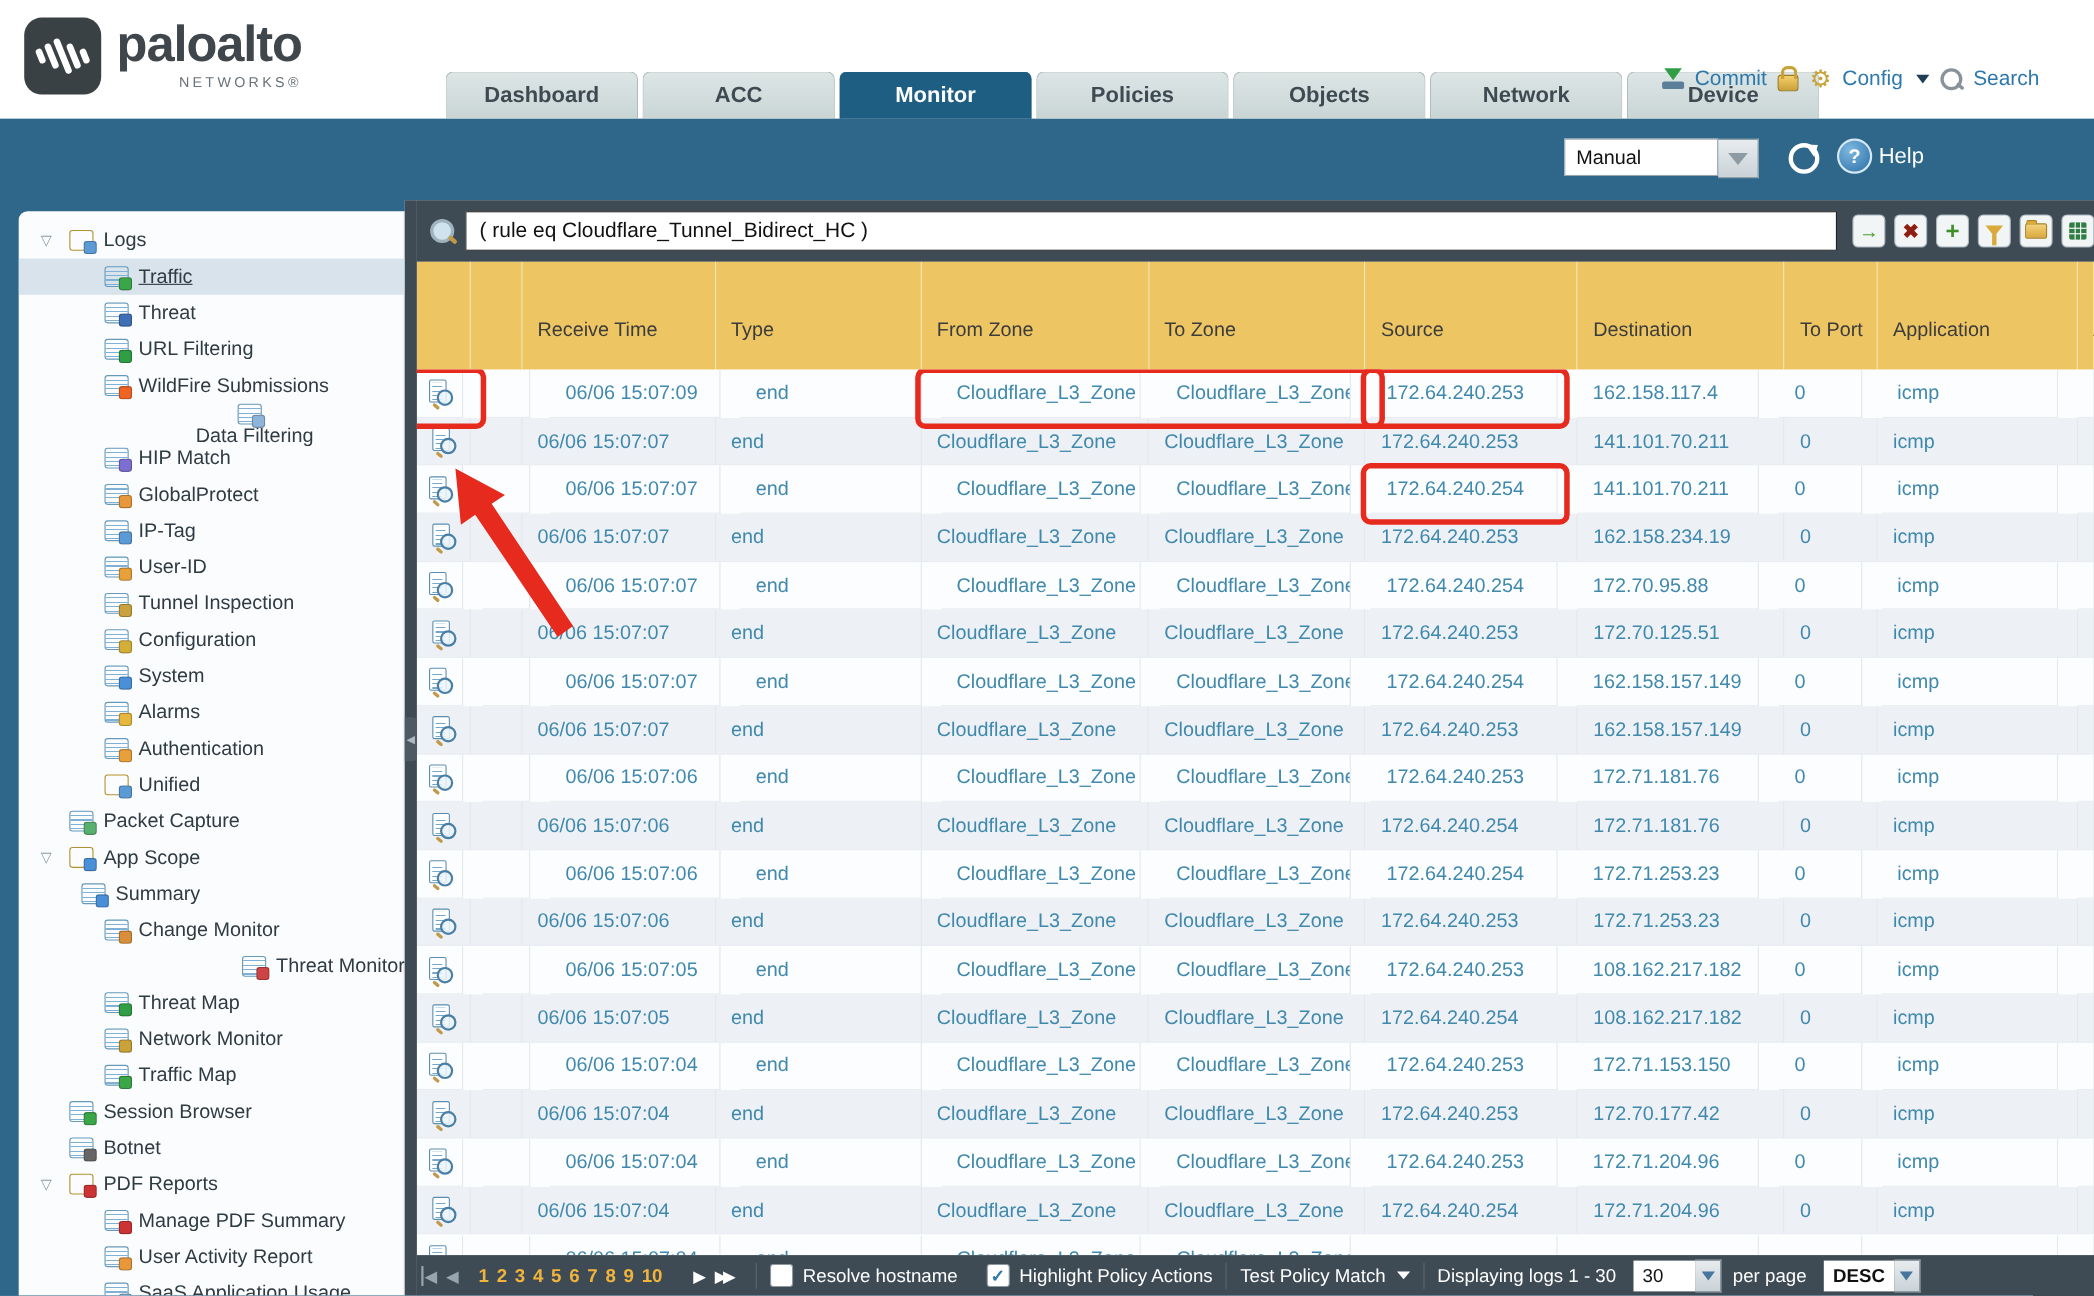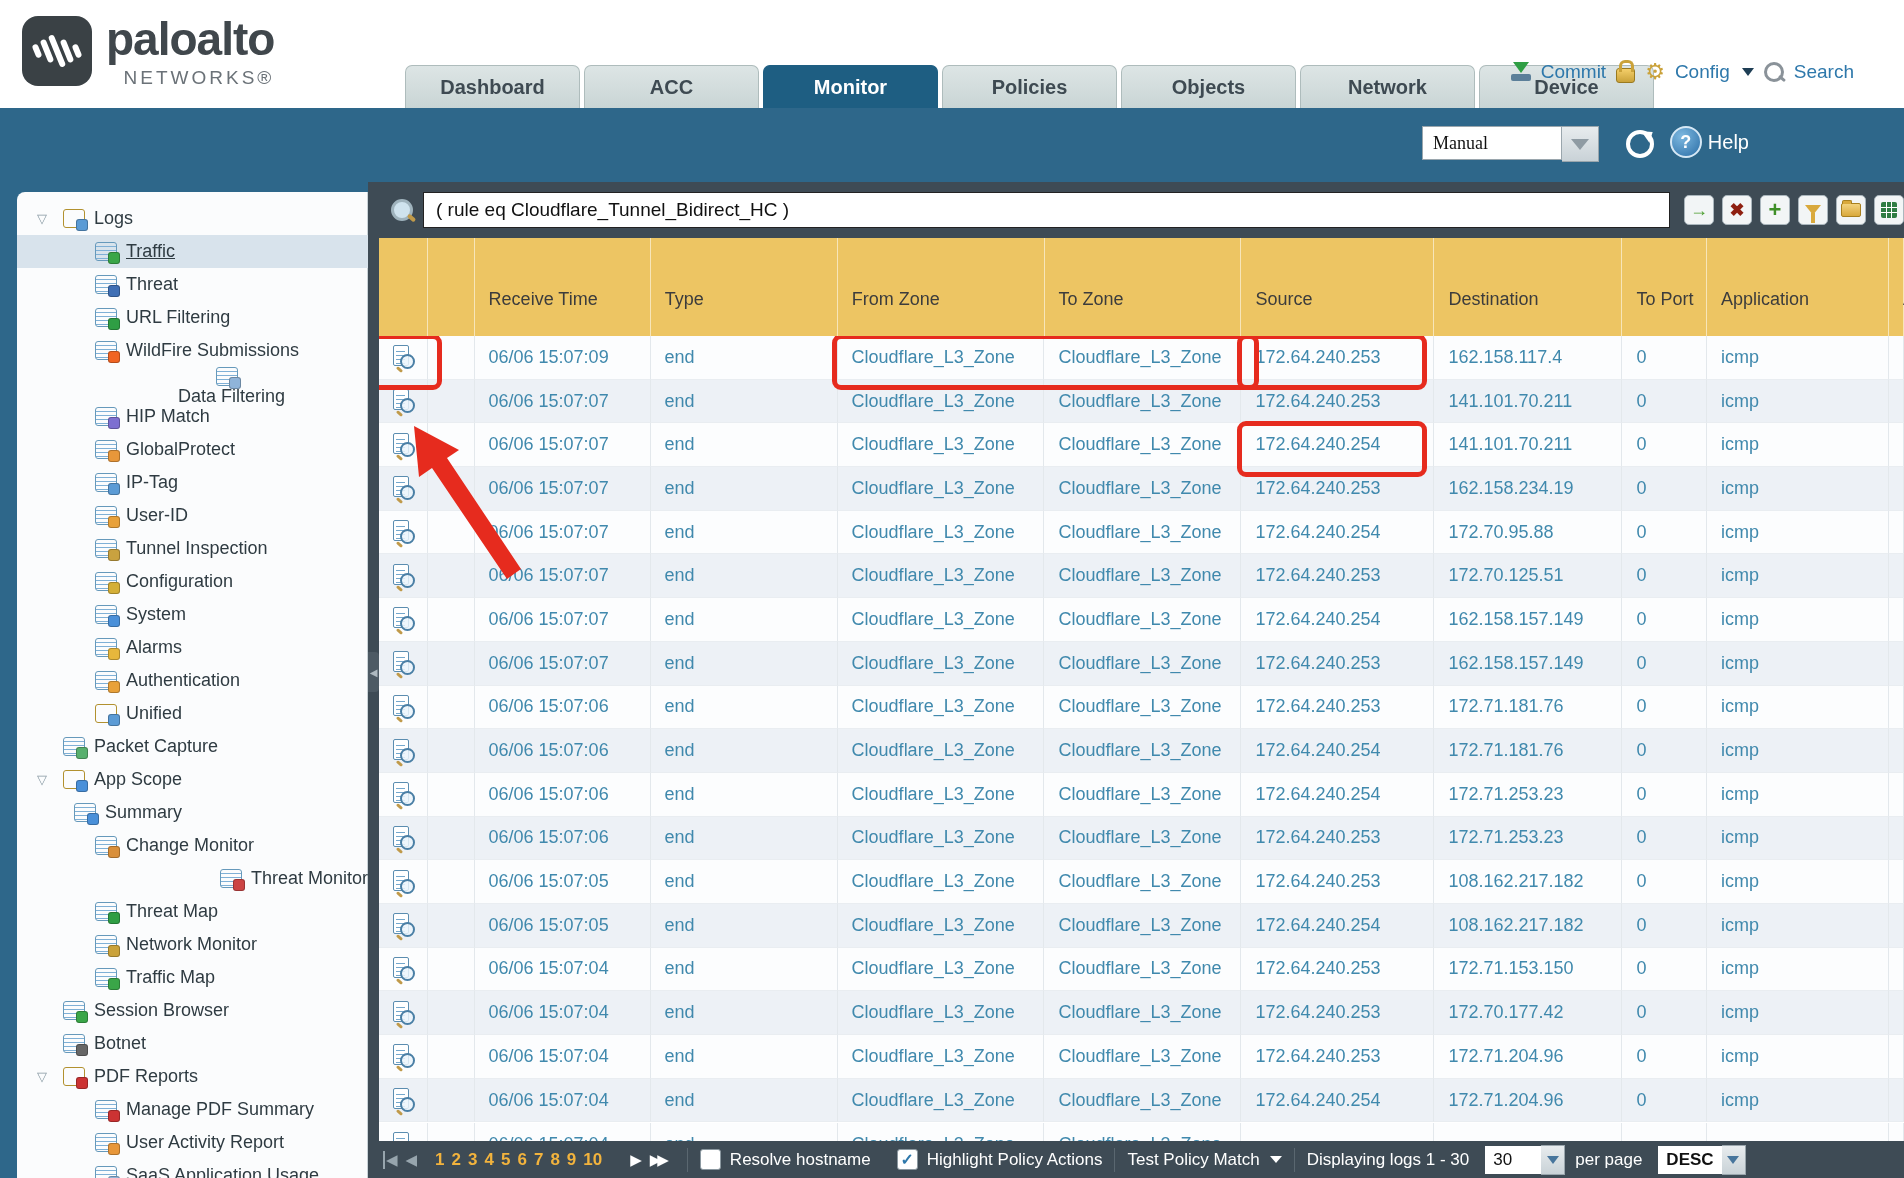--- a/index.html
+++ b/index.html
@@ -6,41 +6,41 @@
   body{font-family:"Liberation Sans",sans-serif;background:#2e678a;}
   .page{position:relative;width:1904px;height:1178px;overflow:hidden;background:#2e678a;}
 
   
   .topbar{position:absolute;left:0;top:0;width:1904px;height:108px;background:#ffffff;}
   .logo{position:absolute;left:22px;top:16px;display:flex;align-items:flex-start;}
   .logo-mark{width:70px;height:70px;background:#3a4145;border-radius:16px;display:flex;align-items:center;justify-content:center;gap:4px;}
   .logo-mark i{display:block;width:6px;background:#fff;border-radius:3px;transform:rotate(-22deg);}
   .logo-text{margin-left:14px;line-height:1;}
   .logo-name{font-size:46px;font-weight:bold;color:#40474c;letter-spacing:-1px;text-align:center;}
-  .logo-sub{font-size:19px;color:#6a7artichoke;color:#6b7278;letter-spacing:3px;text-align:right;margin-top:6px;}
+  .logo-sub{font-size:13px;color:#6a7artichoke;color:#6b7278;letter-spacing:3px;text-align:right;margin-top:6px;}
 
   .tabs{position:absolute;left:405px;bottom:0;display:flex;gap:4px;}
   .tab{height:42px;min-width:145px;display:flex;align-items:center;justify-content:center;
        background:linear-gradient(#dde5e5,#c9d5d5);border:1px solid #aebcbc;border-bottom:none;
        border-radius:7px 7px 0 0;font-size:20px;font-weight:600;color:#3e4a52;padding:0 14px;cursor:pointer;}
   .tab.active{background:#1e5e82;color:#ffffff;border-color:#1e5e82;}
 
   .top-actions{position:absolute;right:50px;top:60px;display:flex;align-items:center;gap:10px;font-size:19px;color:#2e78ab;}
   .commit-arrow{width:0;height:0;border-left:8px solid transparent;border-right:8px solid transparent;border-top:11px solid #2f9e44;display:inline-block;}
   .commit-base{width:20px;height:7px;background:#5b7f99;border-radius:2px;margin-top:1px;}
   .lock{position:relative;width:17px;height:13px;background:linear-gradient(#f4cf6a,#caa23a);border:1px solid #9a7a20;border-radius:3px;margin-top:8px;}
   .lock:before{content:"";position:absolute;left:2px;top:-9px;width:9px;height:9px;border:3px solid #caa23a;border-bottom:none;border-radius:6px 6px 0 0;}
   .gear{font-size:22px;color:#caa23a;line-height:1;}
   .caret-dn{width:0;height:0;border-left:6px solid transparent;border-right:6px solid transparent;border-top:8px solid #1e3e55;display:inline-block;margin-left:2px;}
   .mag{position:relative;width:14px;height:14px;border:3px solid #8a9299;border-radius:50%;display:inline-block;}
   .mag:after{content:"";position:absolute;left:11px;top:12px;width:8px;height:3px;background:#8a9299;transform:rotate(40deg);border-radius:2px;}
 
   
   .bluebar{position:absolute;left:0;top:108px;width:1904px;height:74px;background:#2e678a;}
-  .manual-wrap{position:absolute;right:305px;top:18px;display:flex;font-family:Liberation Serif, serif;}
+  .manual-wrap{position:absolute;right:305px;top:18px;display:flex;}
   .manual-box{width:128px;height:32px;background:#fff;border:1px solid #9aa6ad;display:flex;align-items:center;padding-left:10px;font-size:18px;color:#111;}
   .manual-btn{width:36px;height:34px;background:linear-gradient(#e8ecee,#c9d2d7);border:1px solid #9aa6ad;border-left:none;display:flex;align-items:center;justify-content:center;}
   .manual-btn .tri{width:0;height:0;border-left:9px solid transparent;border-right:9px solid transparent;border-top:11px solid #8f9ba3;}
   .refresh{position:absolute;right:250px;top:22px;width:20px;height:20px;border:4px solid #fff;border-radius:50%;}
   .refresh:after{content:"";position:absolute;right:-6px;top:-4px;width:0;height:0;border-left:7px solid transparent;border-right:7px solid transparent;border-bottom:9px solid #fff;transform:rotate(55deg);}
   .help-wrap{position:absolute;right:155px;top:18px;display:flex;align-items:center;gap:6px;color:#fff;font-size:20px;}
   .help-circle{width:28px;height:28px;border-radius:50%;background:radial-gradient(circle at 35% 30%,#7db8e0,#2b6ea6);border:2px solid #d6e8f5;color:#fff;font-weight:bold;font-size:18px;display:flex;align-items:center;justify-content:center;}
 
   
   .sidebar{position:absolute;left:17px;top:192px;width:351px;height:986px;background:#fbfcfd;border-radius:8px 0 0 0;overflow:hidden;box-shadow:inset -1px 0 0 #c9d2d7;}
@@ -72,21 +72,21 @@
   .folder-ic:before{content:"";position:absolute;left:0;top:-4px;width:8px;height:3px;background:#d9a93c;border:1px solid #a8801f;border-bottom:none;border-radius:2px 2px 0 0;}
   .excel-ic{width:16px;height:16px;background:#2f7d43;border-radius:2px;background-image:linear-gradient(#fff 0 0),linear-gradient(#fff 0 0),linear-gradient(#fff 0 0),linear-gradient(#fff 0 0);background-size:16px 1px,16px 1px,1px 16px,1px 16px;background-position:0 5px,0 10px,5px 0,10px 0;background-repeat:no-repeat;}
 
   
   .thead{position:absolute;left:0;top:56px;width:1525px;height:98px;background:#edc563;display:flex;}
   .th{box-sizing:border-box;display:flex;align-items:flex-end;padding:0 0 26px 14px;font-size:18px;color:#3c3c3c;border-right:1px solid rgba(255,255,255,.55);}
   .rows{position:absolute;left:0;top:154px;width:1525px;height:787px;overflow:hidden;}
   .partialrow{position:absolute;left:0;top:941px;width:1525px;height:18px;overflow:hidden;}
   .trow{display:flex;height:43.7px;box-sizing:border-box;}
   .trow.odd{background:#edf1f6;}
-  .trow.even{background:#fcfdfe;}
+  .trow.even{background:#fcfdfe;gap:18px;}
   .td{box-sizing:border-box;display:flex;align-items:center;padding-left:14px;font-size:18px;color:#4089ad;border-right:1px solid #e3e8ec;border-bottom:1px solid #e9edf1;overflow:hidden;white-space:nowrap;}
   .td.iconcell{justify-content:center;padding-left:0;}
   .logdetail{position:relative;width:20px;height:24px;flex:none;}
   .logdetail .doc{position:absolute;left:0;top:0;width:14px;height:19px;background:#fff;border:1px solid #5b8db0;border-radius:2px;background-image:repeating-linear-gradient(#0000 0 3px,#74a7cc 3px 4px);background-size:9px 100%;background-position:2px 2px;background-repeat:no-repeat;}
   .logdetail .lens{position:absolute;right:-2px;bottom:0;width:11px;height:11px;border:2px solid #4a7fa5;border-radius:50%;background:rgba(235,245,252,.85);}
   .logdetail .handle{position:absolute;right:10px;bottom:-2px;width:7px;height:3px;background:#c09a4a;transform:rotate(40deg);border-radius:2px;}
 
   
   .redbox{position:absolute;border:5px solid #e62b1e;border-radius:9px;pointer-events:none;z-index:30;}
   .arrow-svg{position:absolute;pointer-events:none;z-index:31;}

